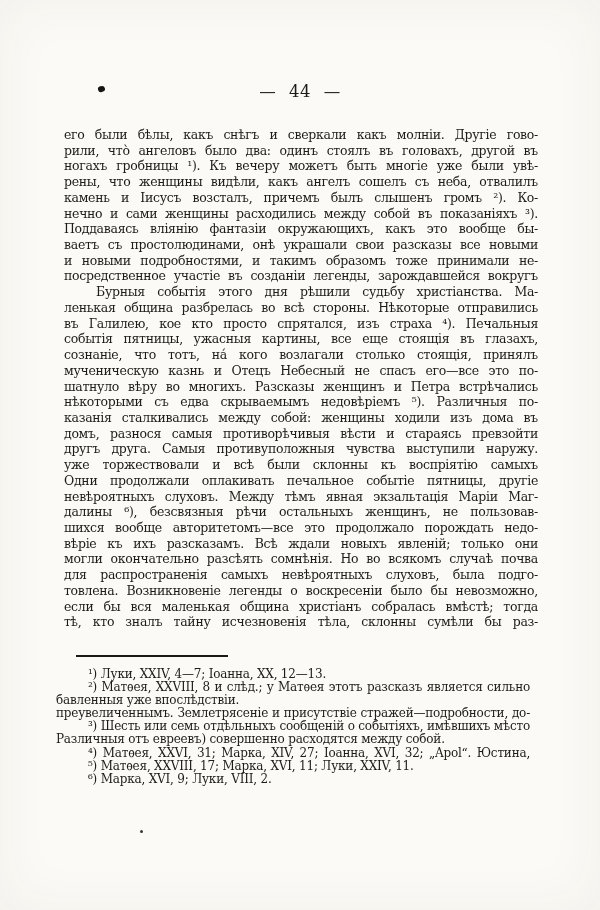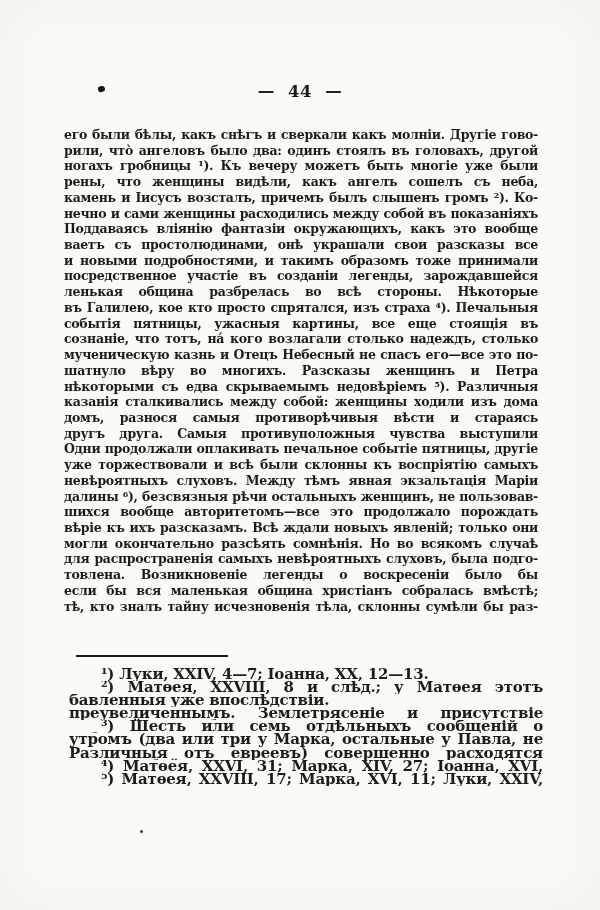--- a/index.html
+++ b/index.html
@@ -7,21 +7,21 @@
     width: 600px; height: 910px;
     background: #e9e8e4;
     font-family: "DejaVu Serif", "Liberation Serif", serif;
   }
   .page {
     position: relative;
     width: 600px; height: 910px;
     background: #fbfaf6;
     overflow: hidden;
     color: #1e1c19;
-    font-weight: 700;
+    font-weight: 400;
     box-shadow: inset 0 0 55px rgba(60,55,45,0.05);
   }
   .page-header {
     position: absolute;
     top: 82px; left: 0; width: 600px;
     text-align: center;
     font-size: 16.5px;
     letter-spacing: 0.5px;
     word-spacing: 7px;
   }
@@ -58,22 +58,22 @@
   .line.indent { text-indent: 32px; }
   .line.endline { text-align-last: left; }
   .fn-rule {
     position: absolute;
     left: 76px; top: 655px;
     width: 152px; height: 2px;
     background: #1a1918;
   }
   .footnotes {
     position: absolute;
-    left: 69px; top: 668px; width: 474px;
-    font-size: 15px;
+    left: 56px; top: 668px; width: 474px;
+    font-size: 12px;
     letter-spacing: -0.2px;
   }
   .footnotes .line {
     height: 13.1px;
     line-height: 13.1px;
   }
   .footnotes .line.indent { text-indent: 32px; }
 </style>
 </head>
 <body>
@@ -89,32 +89,33 @@
         <div class="line">ногахъ гробницы ¹). Къ вечеру можетъ быть многіе уже были увѣ-</div>
         <div class="line">рены, что женщины видѣли, какъ ангелъ сошелъ съ неба, отвалилъ</div>
         <div class="line">камень и Іисусъ возсталъ, причемъ былъ слышенъ громъ ²). Ко-</div>
         <div class="line">нечно и сами женщины расходились между собой въ показаніяхъ ³).</div>
         <div class="line">Поддаваясь вліянію фантазіи окружающихъ, какъ это вообще бы-</div>
         <div class="line">ваетъ съ простолюдинами, онѣ украшали свои разсказы все новыми</div>
         <div class="line">и новыми подробностями, и такимъ образомъ тоже принимали не-</div>
         <div class="line">посредственное участіе въ созданіи легенды, зарождавшейся вокругъ</div>
       </div>
       <div class="para">
+        <div class="line indent">Бурныя событія этого дня рѣшили судьбу христіанства. Ма-</div>
         <div class="line">ленькая община разбрелась во всѣ стороны. Нѣкоторые отправились</div>
         <div class="line">въ Галилею, кое кто просто спрятался, изъ страха ⁴). Печальныя</div>
         <div class="line">событія пятницы, ужасныя картины, все еще стоящія въ глазахъ,</div>
-        <div class="line">сознаніе, что тотъ, на́ кого возлагали столько надеждъ, столько</div>
+        <div class="line">сознаніе, что тотъ, на́ кого возлагали столько стоящія, принялъ</div>
         <div class="line">мученическую казнь и Отецъ Небесный не спасъ его—все это по-</div>
         <div class="line">шатнуло вѣру во многихъ. Разсказы женщинъ и Петра встрѣчались</div>
         <div class="line">нѣкоторыми съ едва скрываемымъ недовѣріемъ ⁵). Различныя по-</div>
         <div class="line">казанія сталкивались между собой: женщины ходили изъ дома въ</div>
         <div class="line">домъ, разнося самыя противорѣчивыя вѣсти и стараясь превзойти</div>
         <div class="line">другъ друга. Самыя противуположныя чувства выступили наружу.</div>
+        <div class="line">уже торжествовали и всѣ были склонны къ воспріятію самыхъ</div>
         <div class="line">Одни продолжали оплакивать печальное событіе пятницы, другіе</div>
-        <div class="line">уже торжествовали и всѣ были склонны къ воспріятію самыхъ</div>
         <div class="line">невѣроятныхъ слуховъ. Между тѣмъ явная экзальтація Маріи Маг-</div>
         <div class="line">далины ⁶), безсвязныя рѣчи остальныхъ женщинъ, не пользовав-</div>
         <div class="line">шихся вообще авторитетомъ—все это продолжало порождать недо-</div>
         <div class="line">вѣріе къ ихъ разсказамъ. Всѣ ждали новыхъ явленій; только они</div>
         <div class="line">могли окончательно разсѣять сомнѣнія. Но во всякомъ случаѣ почва</div>
         <div class="line">для распространенія самыхъ невѣроятныхъ слуховъ, была подго-</div>
         <div class="line">товлена. Возникновеніе легенды о воскресеніи было бы невозможно,</div>
         <div class="line">если бы вся маленькая община христіанъ собралась вмѣстѣ; тогда</div>
         <div class="line">тѣ, кто зналъ тайну исчезновенія тѣла, склонны сумѣли бы раз-</div>
       </div>
@@ -126,25 +127,27 @@
       <div class="para">
         <div class="line indent endline">¹) Луки, XXIV, 4—7; Іоанна, XX, 12—13.</div>
       </div>
       <div class="para">
         <div class="line indent">²) Матѳея, XXVIII, 8 и слѣд.; у Матѳея этотъ разсказъ является сильно</div>
         <div class="line endline">бавленныя уже впослѣдствіи.</div>
         <div class="line">преувеличеннымъ. Землетрясеніе и присутствіе стражей—подробности, до-</div>
       </div>
       <div class="para">
         <div class="line indent">³) Шесть или семь отдѣльныхъ сообщеній о событіяхъ, имѣвшихъ мѣсто</div>
-        <div class="line">утромъ (два или три у Марка, остальные у Павла, не говоря уже о</div>
         <div class="line endline">Различныя отъ евреевъ) совершенно расходятся между собой.</div>
       </div>
       <div class="para">
         <div class="line indent">⁴) Матѳея, XXVI, 31; Марка, XIV, 27; Іоанна, XVI, 32; „Apol“. Юстина,</div>
       </div>
       <div class="para">
         <div class="line indent endline">⁵) Матѳея, XXVIII, 17; Марка, XVI, 11; Луки, XXIV, 11.</div>
       </div>
+      <div class="para">
+        <div class="line indent endline">⁶) Марка, XVI, 9; Луки, VIII, 2.</div>
+      </div>
     </div>
 
   <div class="ink-speck"></div>
 </div>
 
 </body></html>

